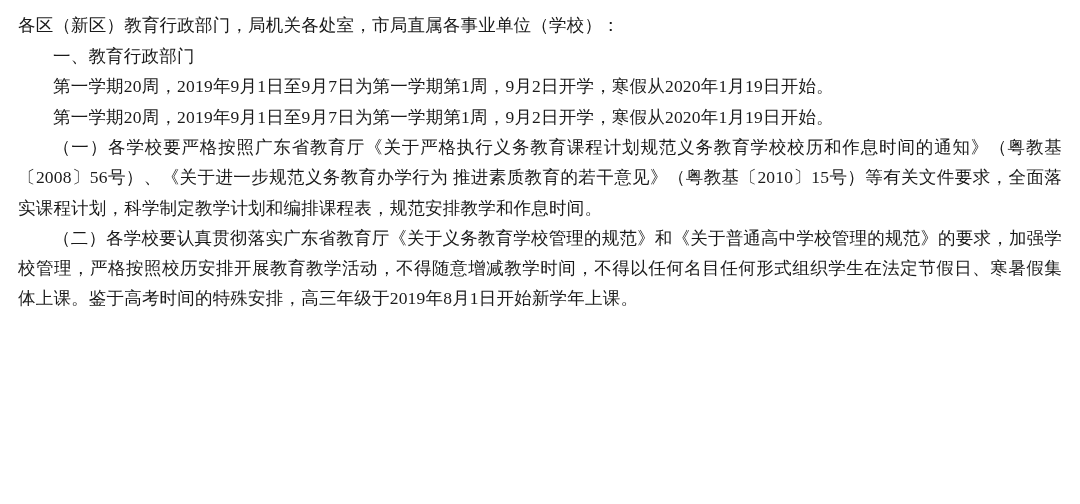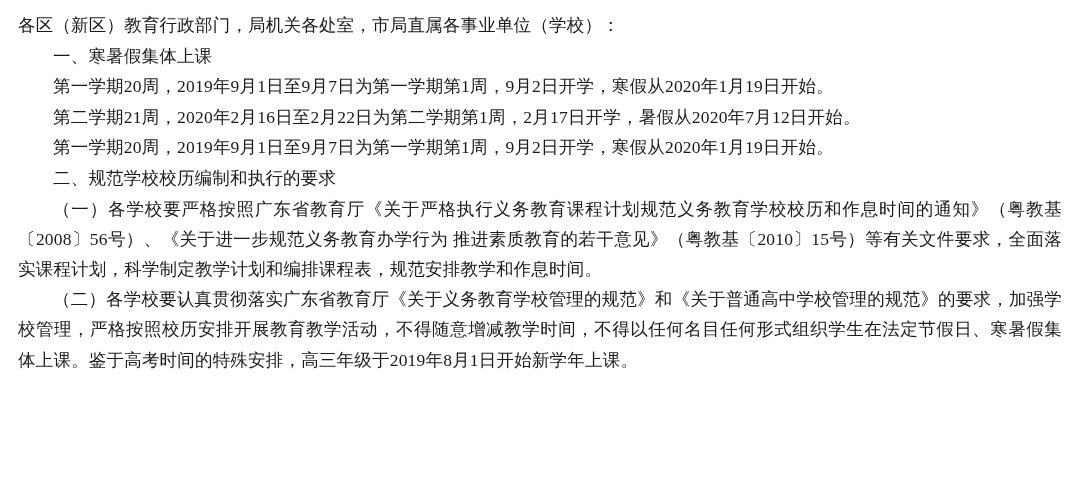--- a/index.html
+++ b/index.html
@@ -29,21 +29,19 @@
     white-space: normal;
   }
   .indent-0 { text-indent: 0; }
   .indent-1 { text-indent: 2em; }
 </style>
 </head>
 <body>
 
 <div class="doc">
   <p class="para indent-0">各区（新区）教育行政部门，局机关各处室，市局直属各事业单位（学校）：</p>
-  <p class="para indent-1">一、寒暑假集体上课</p>
+  <p class="para indent-1">一、教育行政部门</p>
   <p class="para indent-1">第一学期20周，2019年9月1日至9月7日为第一学期第1周，9月2日开学，寒假从2020年1月19日开始。</p>
-  <p class="para indent-1">第二学期21周，2020年2月16日至2月22日为第二学期第1周，2月17日开学，暑假从2020年7月12日开始。</p>
   <p class="para indent-1">第一学期20周，2019年9月1日至9月7日为第一学期第1周，9月2日开学，寒假从2020年1月19日开始。</p>
-  <p class="para indent-1">二、规范学校校历编制和执行的要求</p>
   <p class="para indent-1">（一）各学校要严格按照广东省教育厅《关于严格执行义务教育课程计划规范义务教育学校校历和作息时间的通知》（粤教基〔2008〕56号）、《关于进一步规范义务教育办学行为 推进素质教育的若干意见》（粤教基〔2010〕15号）等有关文件要求，全面落实课程计划，科学制定教学计划和编排课程表，规范安排教学和作息时间。</p>
   <p class="para indent-1">（二）各学校要认真贯彻落实广东省教育厅《关于义务教育学校管理的规范》和《关于普通高中学校管理的规范》的要求，加强学校管理，严格按照校历安排开展教育教学活动，不得随意增减教学时间，不得以任何名目任何形式组织学生在法定节假日、寒暑假集体上课。鉴于高考时间的特殊安排，高三年级于2019年8月1日开始新学年上课。</p>
 
 </div>
 
 </body></html>

